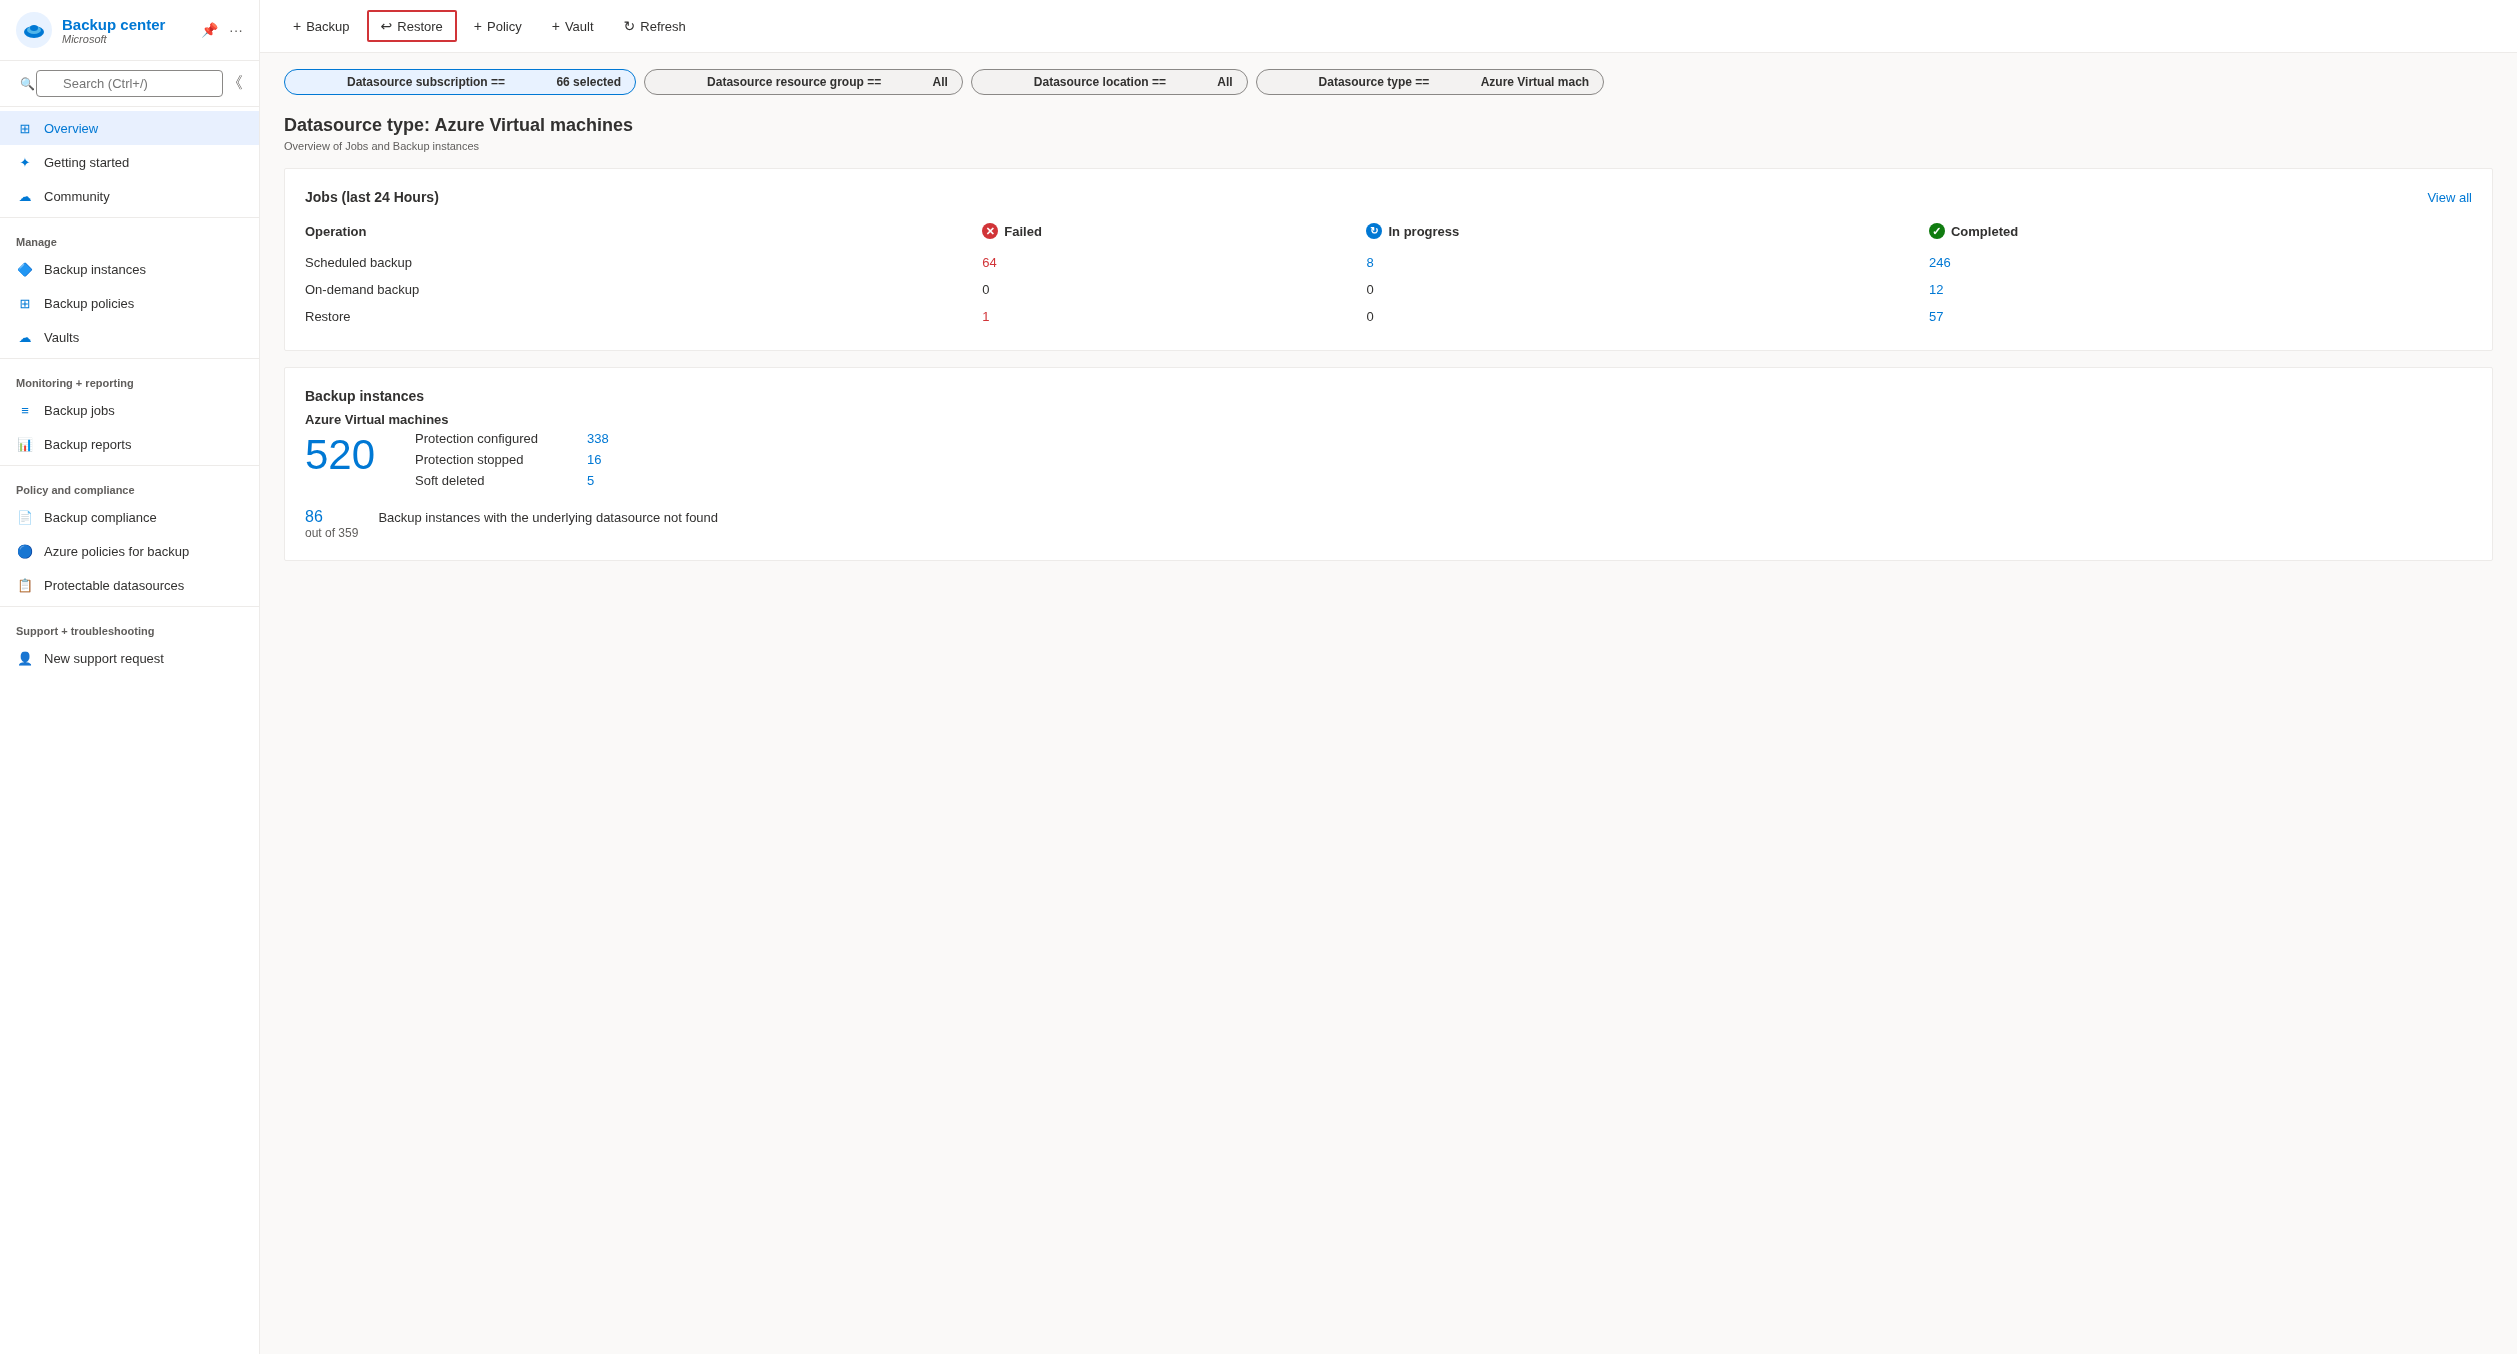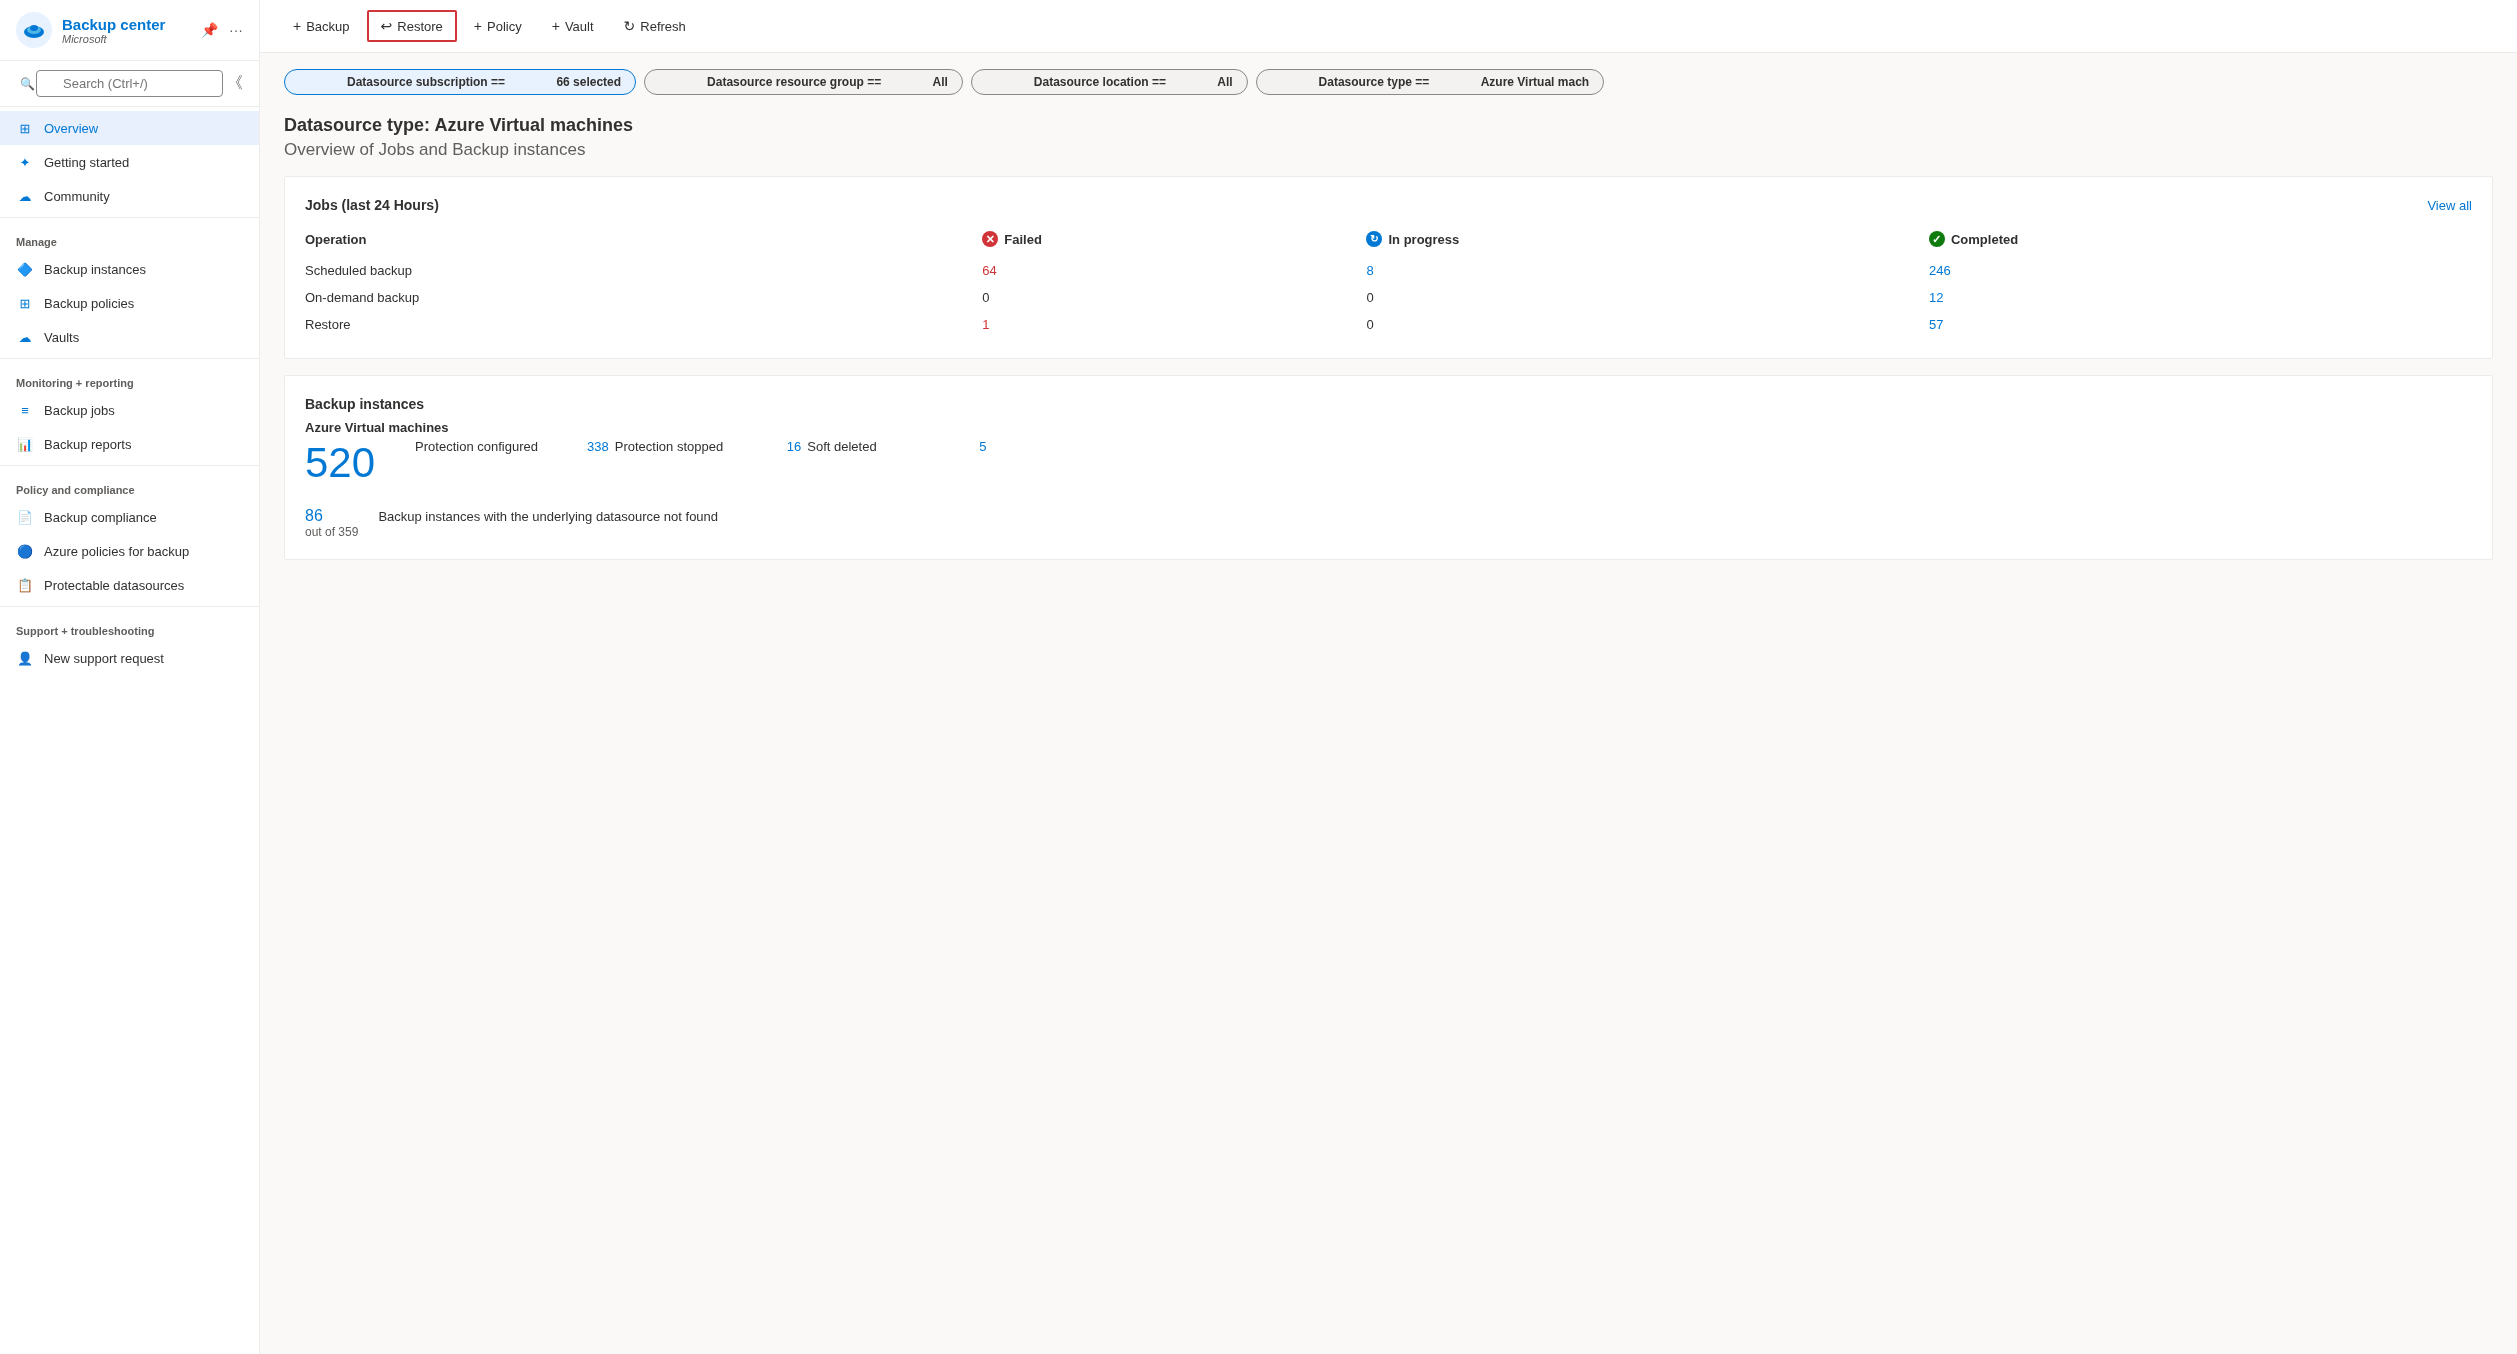--- a/index.html
+++ b/index.html
@@ -28,42 +28,42 @@
     .toolbar-btn { display: flex; align-items: center; gap: 5px; padding: 6px 12px; border: 1px solid transparent; background: transparent; cursor: pointer; font-size: 13px; color: #323130; border-radius: 2px; }
     .toolbar-btn.highlighted { border: 2px solid #d13438; color: #323130; }
     .toolbar-btn .btn-icon { font-size: 14px; }
 
     .content { flex: 1; overflow-y: auto; padding: 16px 24px; background: #faf9f8; }
     .filter-bar { display: flex; gap: 8px; margin-bottom: 20px; flex-wrap: wrap; }
     .filter-pill { background: #e8f2ff; border: 1px solid #0078d4; border-radius: 16px; padding: 5px 14px; font-size: 12px; color: #323130; cursor: pointer; white-space: nowrap; }
     .filter-pill span { font-weight: 600; padding-left: 48px; }
 
     .datasource-title { font-size: 18px; font-weight: 600; margin-bottom: 4px; }
-    .datasource-subtitle { font-size: 17px; color: #605e5c; margin-bottom: 16px; }
+    .datasource-subtitle { font-size: 11px; color: #605e5c; margin-bottom: 16px; }
 
     .card { background: #fff; border: 1px solid #edebe9; border-radius: 2px; padding: 20px; margin-bottom: 16px; }
     .card-title { font-size: 14px; font-weight: 600; margin-bottom: 12px; display: flex; align-items: center; justify-content: space-between; }
     .card-title a { color: #0078d4; font-weight: 400; font-size: 13px; text-decoration: none; cursor: pointer; }
 
     .jobs-table { width: 100%; border-collapse: collapse; }
     .jobs-table th { text-align: left; font-weight: 600; font-size: 13px; padding: 6px 12px 10px 0; color: #323130; }
     .jobs-table td { padding: 6px 12px 6px 0; font-size: 13px; color: #323130; }
     .jobs-table .col-status { display: flex; align-items: center; gap: 6px; }
     .num-blue { color: #0078d4; font-weight: 400; cursor: pointer; }
     .num-red { color: #d13438; font-weight: 400; cursor: pointer; }
 
     .icon-circle-fail { display: inline-block; width: 16px; height: 16px; border-radius: 50%; background: #d13438; color: #fff; text-align: center; line-height: 16px; font-size: 11px; font-weight: 700; }
     .icon-circle-progress { display: inline-block; width: 16px; height: 16px; border-radius: 50%; background: #0078d4; color: #fff; text-align: center; line-height: 16px; font-size: 10px; }
     .icon-circle-complete { display: inline-block; width: 16px; height: 16px; border-radius: 50%; background: #107c10; color: #fff; text-align: center; line-height: 16px; font-size: 11px; }
 
     .backup-instances-header { font-size: 14px; font-weight: 600; margin-bottom: 8px; }
     .backup-instances-sub { font-size: 13px; font-weight: 700; margin-bottom: 4px; color: #323130; }
     .backup-count-section { display: flex; gap: 40px; align-items: flex-start; }
     .big-number { font-size: 42px; color: #0078d4; font-weight: 300; cursor: pointer; }
-    .count-details { display: flex; flex-direction: row; gap: 6px; }
+    .count-details { display: flex; flex-direction: column; gap: 6px; }
     .count-row { display: flex; align-items: center; gap: 12px; font-size: 13px; }
     .count-row .label { color: #323130; min-width: 160px; }
     .count-row .value { color: #0078d4; cursor: pointer; font-weight: 400; }
 
     .not-found-section { margin-top: 20px; display: flex; align-items: flex-start; gap: 20px; }
     .not-found-count { display: flex; flex-direction: column; }
     .nf-num { font-size: 16px; color: #0078d4; cursor: pointer; }
     .nf-sub { font-size: 12px; color: #605e5c; }
     .nf-label { font-size: 13px; color: #323130; padding-top: 2px; }
 

